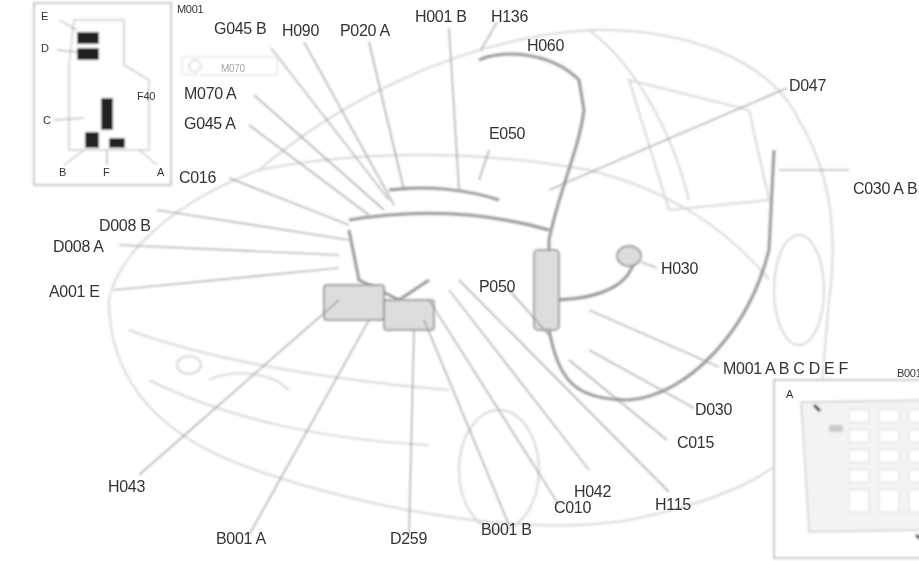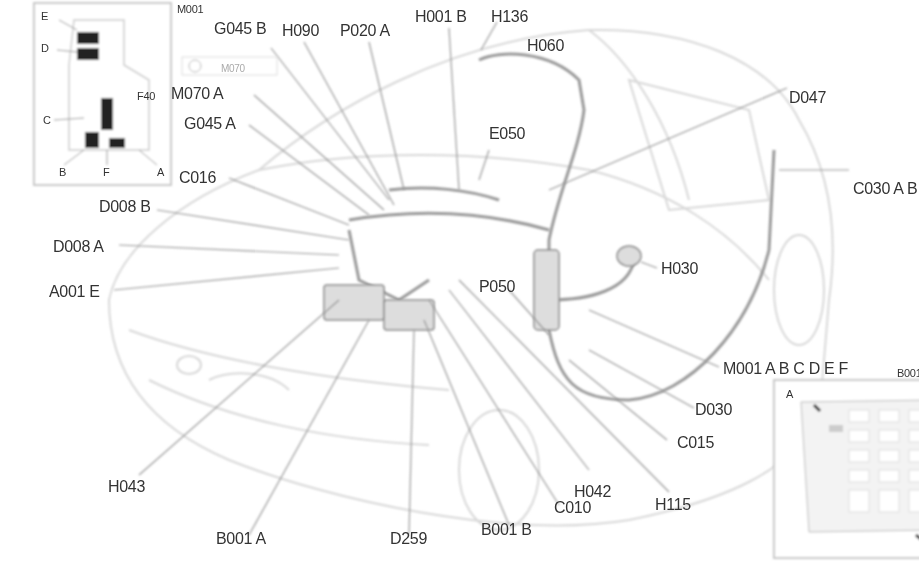--- a/index.html
+++ b/index.html
@@ -132,27 +132,27 @@
 <span class="lbl small" style="left:868px;top:367px">B001</span>
 <span class="lbl small" style="left:757px;top:388px">A</span>
 <span class="lbl small" style="left:903px;top:540px">B</span>
 
 <span class="lbl" style="left:185px;top:20px">G045 B</span>
 <span class="lbl" style="left:253px;top:22px">H090</span>
 <span class="lbl" style="left:311px;top:22px">P020 A</span>
 <span class="lbl" style="left:386px;top:8px">H001 B</span>
 <span class="lbl" style="left:462px;top:8px">H136</span>
 <span class="lbl" style="left:498px;top:37px">H060</span>
-<span class="lbl" style="left:760px;top:89px">D047</span>
-<span class="lbl" style="left:142px;top:85px">M070 A</span>
+<span class="lbl" style="left:760px;top:77px">D047</span>
+<span class="lbl" style="left:155px;top:85px">M070 A</span>
 <span class="lbl" style="left:155px;top:115px">G045 A</span>
 <span class="lbl" style="left:460px;top:125px">E050</span>
 <span class="lbl" style="left:824px;top:180px">C030 A B</span>
 <span class="lbl" style="left:150px;top:169px">C016</span>
-<span class="lbl" style="left:70px;top:198px">D008 B</span>
+<span class="lbl" style="left:70px;top:217px">D008 B</span>
 <span class="lbl" style="left:24px;top:238px">D008 A</span>
 <span class="lbl" style="left:20px;top:283px">A001 E</span>
 <span class="lbl" style="left:632px;top:260px">H030</span>
 <span class="lbl" style="left:450px;top:278px">P050</span>
 <span class="lbl" style="left:694px;top:360px">M001 A B C D E F</span>
 <span class="lbl" style="left:666px;top:401px">D030</span>
 <span class="lbl" style="left:648px;top:434px">C015</span>
 <span class="lbl" style="left:545px;top:483px">H042</span>
 <span class="lbl" style="left:626px;top:496px">H115</span>
 <span class="lbl" style="left:79px;top:478px">H043</span>

